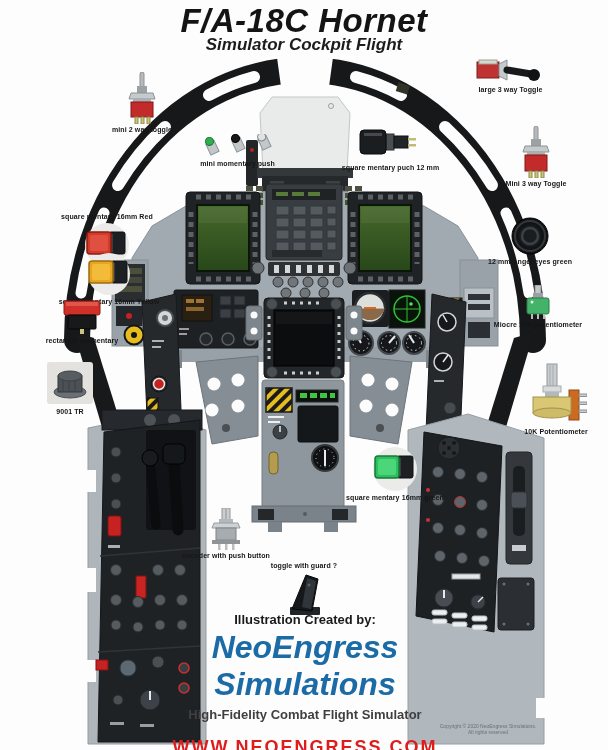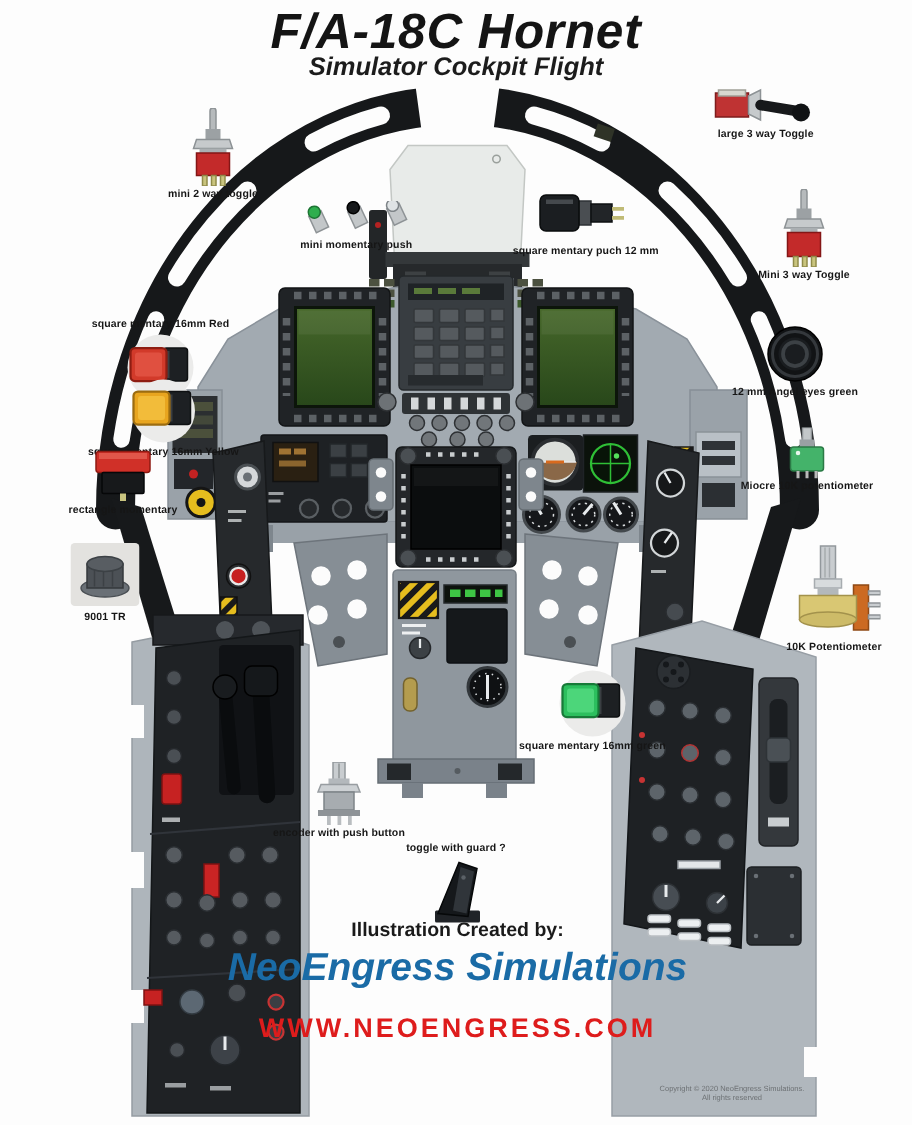--- a/index.html
+++ b/index.html
@@ -7,21 +7,21 @@
          font-family:"Liberation Sans",sans-serif;}
   .ttl{position:absolute;left:0;top:2px;width:100%;text-align:center;
        font-weight:bold;font-style:italic;font-size:33px;letter-spacing:.5px;color:#141414;}
   .sub{position:absolute;left:0;top:35px;width:100%;text-align:center;
        font-weight:bold;font-style:italic;font-size:17px;color:#1c1c1c;}
   .art{position:absolute;left:0;top:0;}
   .co{position:absolute;display:flex;flex-direction:column;align-items:center;gap:2px;}
   .co .lbl{font-weight:bold;font-size:7px;color:#161616;text-align:center;white-space:nowrap;letter-spacing:.1px;}
   .footer{position:absolute;left:150px;top:612px;width:310px;text-align:center;}
   .footer .credit{font-weight:bold;font-size:13px;color:#1a1a1a;}
-  .footer .brand{font-weight:bold;font-style:italic;font-size:26px;color:#1a6ba6;margin-top:2px;}
+  .footer .brand{font-weight:bold;font-style:italic;font-size:32px;color:#1a6ba6;margin-top:2px;}
   .footer .tag{font-weight:bold;font-size:13px;color:#3f3f3f;line-height:1.1;margin-top:5px;}
   .footer .web{font-weight:bold;font-size:18px;color:#de1c1c;letter-spacing:2px;margin-top:15px;}
   .copyright{position:absolute;left:438px;top:723px;width:100px;font-size:5px;line-height:1.2;
              color:#6d7control4;color:#6d7174;text-align:center;}
 </style>
 </head>
 <body>
 
 <div id="stage">
 
@@ -597,20 +597,21 @@
       <polygon points="10,38 24,4 36,8 30,40" fill="#15181b" stroke="#060809"></polygon>
       <polygon points="25,7 34,10 29,38 20,36" fill="#30353a"></polygon>
       <circle cx="27" cy="14" r="1.5" fill="#5a6066"></circle>
     </svg>
   </div>
 
   <div class="footer">
     <div class="credit">Illustration Created by:</div>
     <div class="brand">NeoEngress Simulations</div>
     <div class="tag">
+      <div>High-Fidelity Combat Flight Simulator</div>
     </div>
     <div class="web">WWW.NEOENGRESS.COM</div>
   </div>
 
   <div class="copyright">
     <div>Copyright © 2020 NeoEngress Simulations.</div>
     <div>All rights reserved</div>
   </div>
 
 </div>

